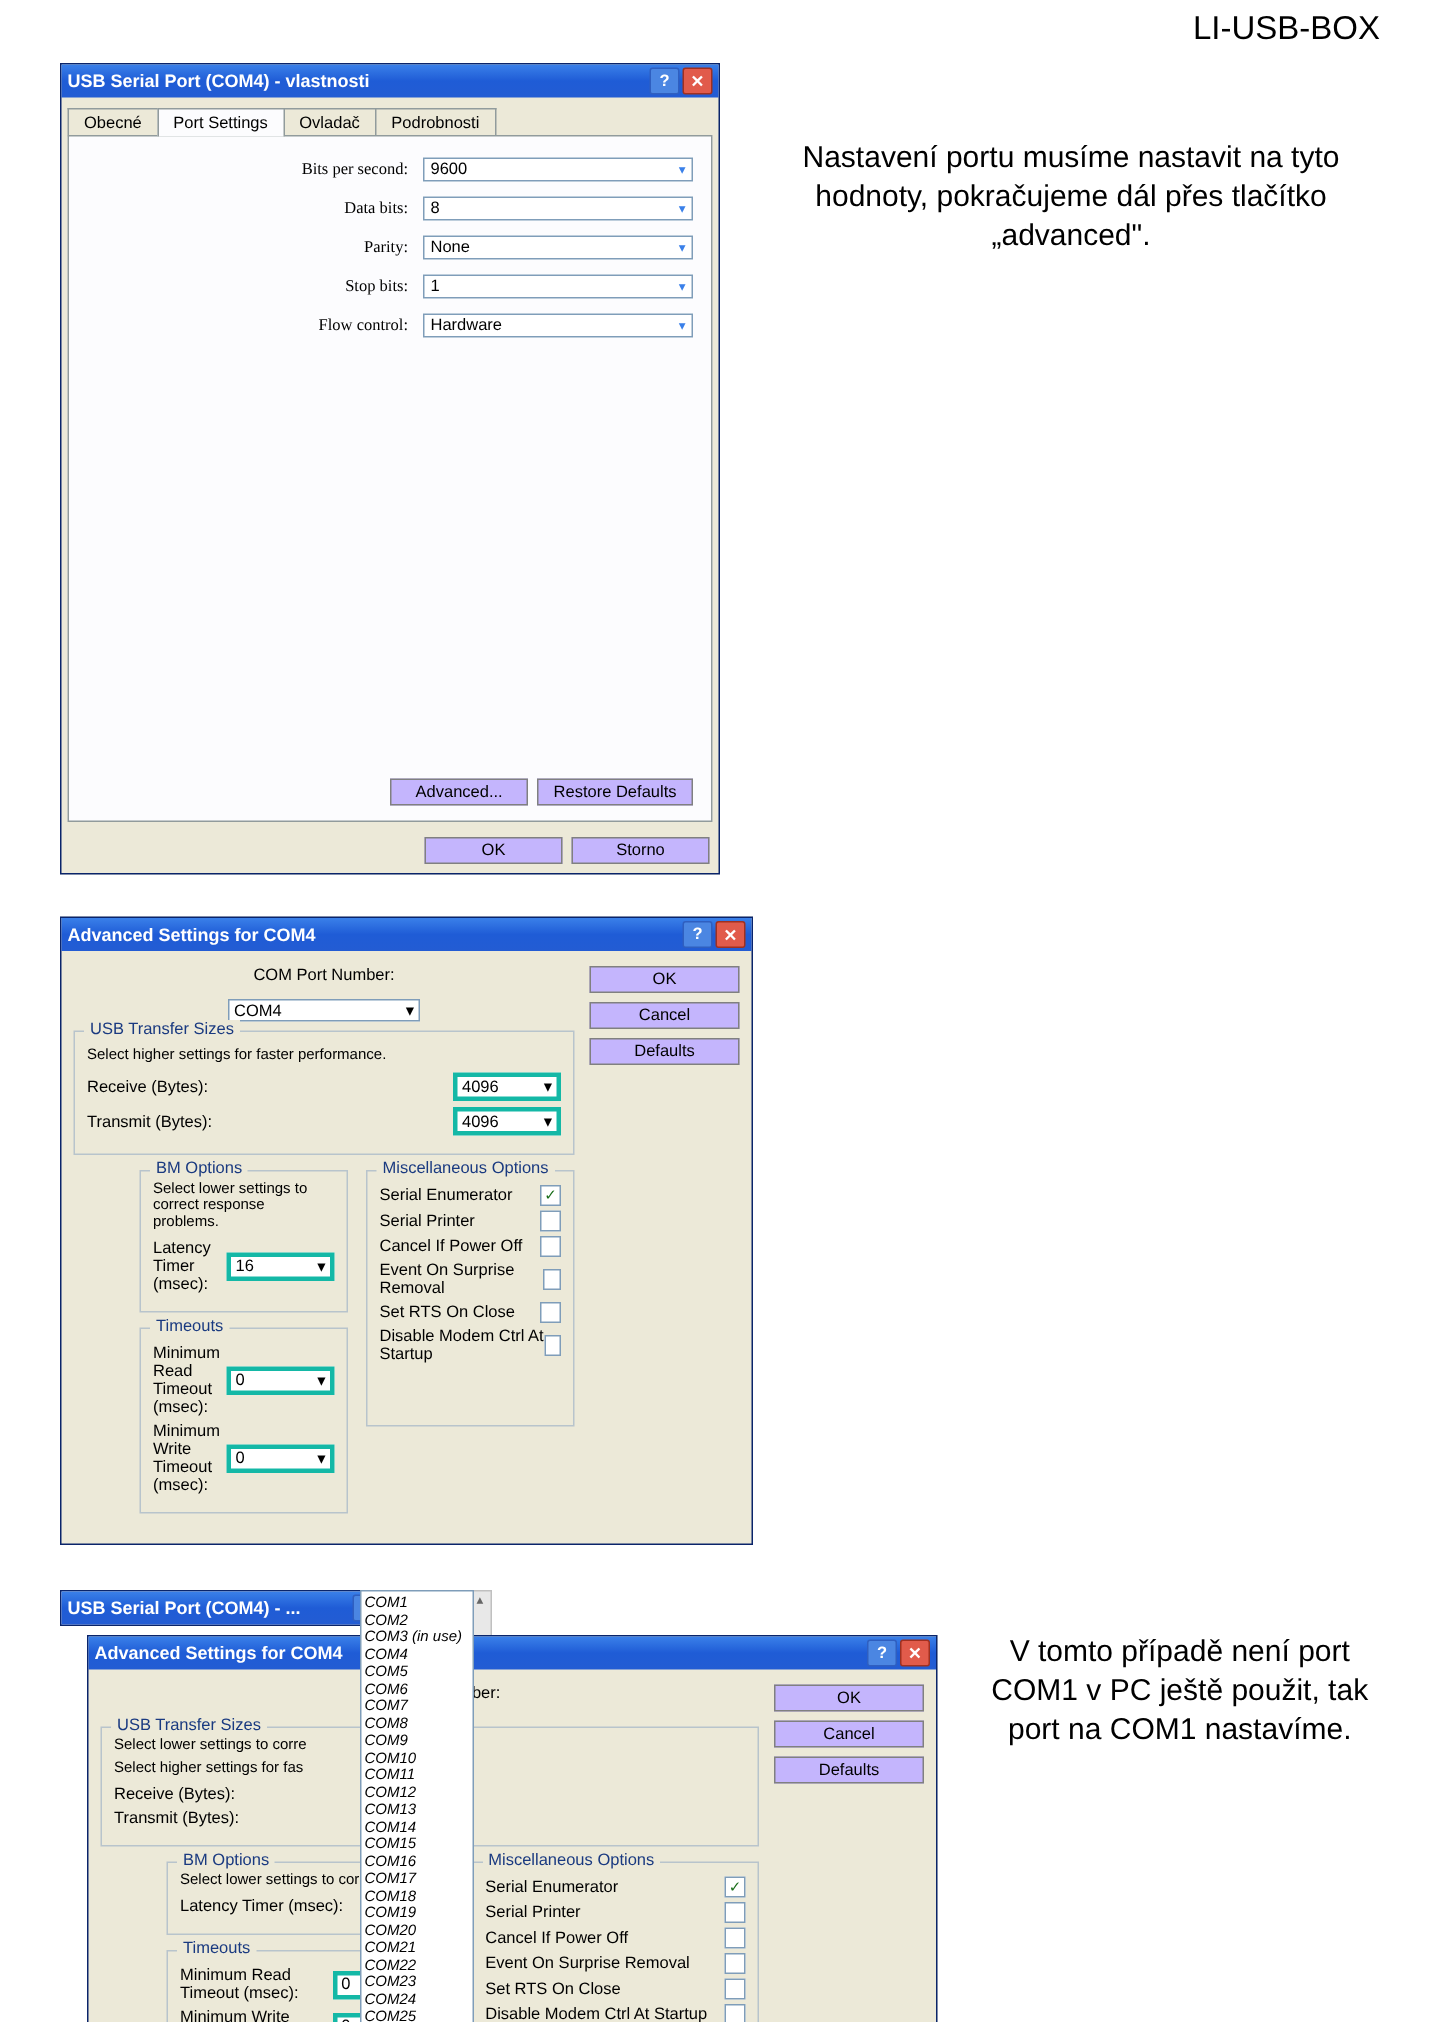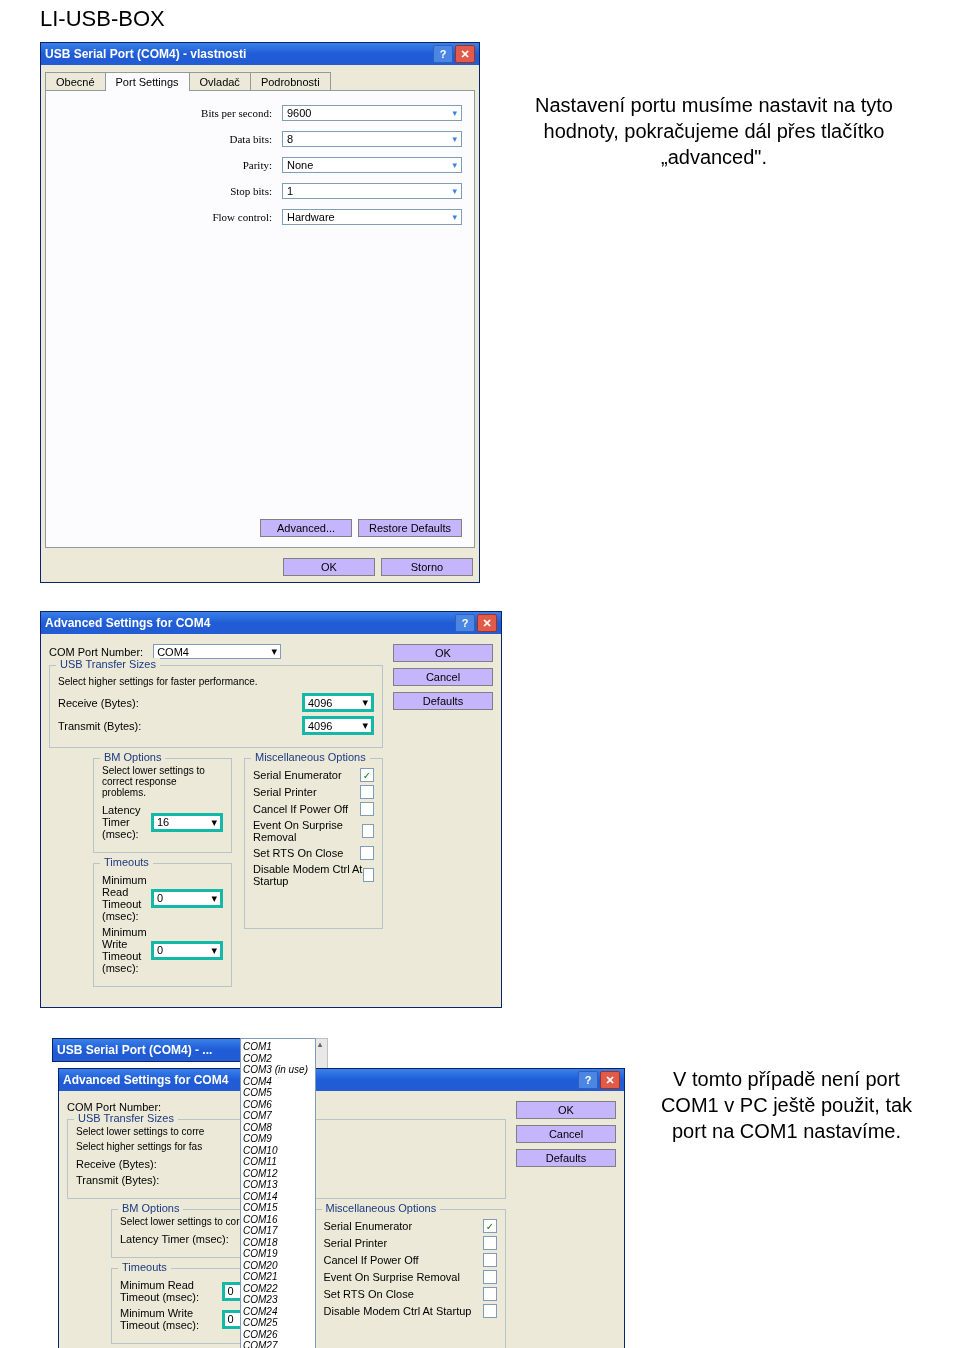--- a/index.html
+++ b/index.html
@@ -1,17 +1,17 @@
 <!DOCTYPE html>
 <html><head>
 <meta charset="utf-8">
 <style>
   body { margin:0; font-family: Arial, sans-serif; background:#fff; width:960px; }
   .page { width:960px; padding:0 40px 40px 40px; box-sizing:border-box; }
-  .doc-title { text-align:left; font-size:22px; margin:6px 0 10px 0; }
+  .doc-title { text-align:right; font-size:22px; margin:6px 0 10px 0; }
   .row { display:flex; gap:28px; margin-bottom:28px; }
   .commentary { font-size:20px; line-height:1.3; text-align:center; }
   .commentary.left { width:420px; }
   .commentary.right { width:320px; }
 
   
   .dialog { background:#ece9d8; border:1px solid #0a246a; font-size:11px; font-family: Tahoma, sans-serif; color:#000; position:relative; }
   .titlebar { height:22px; background:linear-gradient(#3a80e9,#1f5cd6,#235cd3); color:#fff; display:flex; align-items:center; padding:0 4px; font-weight:bold; font-size:12px; }
   .titlebar .spacer { flex:1; }
   .titlebar .tb-btn { width:18px; height:16px; margin-left:2px; display:flex; align-items:center; justify-content:center; border-radius:2px; font-weight:bold; font-size:11px; }
@@ -37,25 +37,25 @@
   .fieldset { border:1px solid #b8c4cc; padding:6px 8px 8px 8px; margin-bottom:10px; position:relative; }
   .fieldset .leg { position:absolute; top:-8px; left:6px; background:#ece9d8; padding:0 4px; font-size:11px; color:#1a3a80;}
   .adv .dialog-inner-row { display:flex; align-items:center; margin:4px 0; }
   .adv .dialog-inner-row label { flex:1; font-size:11px; }
   .adv .sel-s { border:3px solid #14b8a6; background:#fff; padding:0 3px; font-size:11px; width:60px; display:flex; justify-content:space-between; align-items:center;}
   .adv .sel-m { border:1px solid #7f9db9; background:#fff; padding:0 3px; font-size:11px; width:120px; display:flex; justify-content:space-between; align-items:center;}
   .misc-row { display:flex; align-items:center; justify-content:space-between; font-size:11px; margin:3px 0;}
   .cb { width:12px; height:12px; border:1px solid #7f9db9; background:#fff; display:inline-flex; align-items:center; justify-content:center; font-size:10px; color:#1a6e1a;}
   .two-col { display:flex; gap:12px;padding-left:44px; }
   .two-col .col { flex:1; }
-  .plain-row { display:flex; align-items:center; margin-bottom:6px; gap:10px;}
+  .plain-row { display:flex; align-items:center; margin-bottom:6px; gap:10px;flex-direction:column;}
 
   
   .stack { position:relative; width:585px; height:420px; }
-  .stack .back { position:absolute; top:2px; left:12px; width:240px; }
+  .stack .back { position:absolute; top:2px; left:0; width:240px; }
   .stack .front { position:absolute; top:32px; left:18px; width:565px; }
   .portlist { position:absolute; top:2px; left:200px; width:70px; background:#fff; border:1px solid #7f9db9; font-size:10px; line-height:1.15; padding:2px 2px; max-height:310px; overflow:hidden; z-index:5;}
   .portlist div { white-space:nowrap;font-style:italic; }
   .scroll-ind { position:absolute; top:2px; left:272px; width:14px; height:310px; background:#e8e8e8; border:1px solid #c0c0c0;}
   .scroll-ind::before,.scroll-ind::after { content:"▴"; display:block; text-align:center; font-size:9px; color:#666;}
   .scroll-ind::after { content:"▾"; position:absolute; bottom:0; width:100%;}
 </style>
 </head>
 <body>
 

